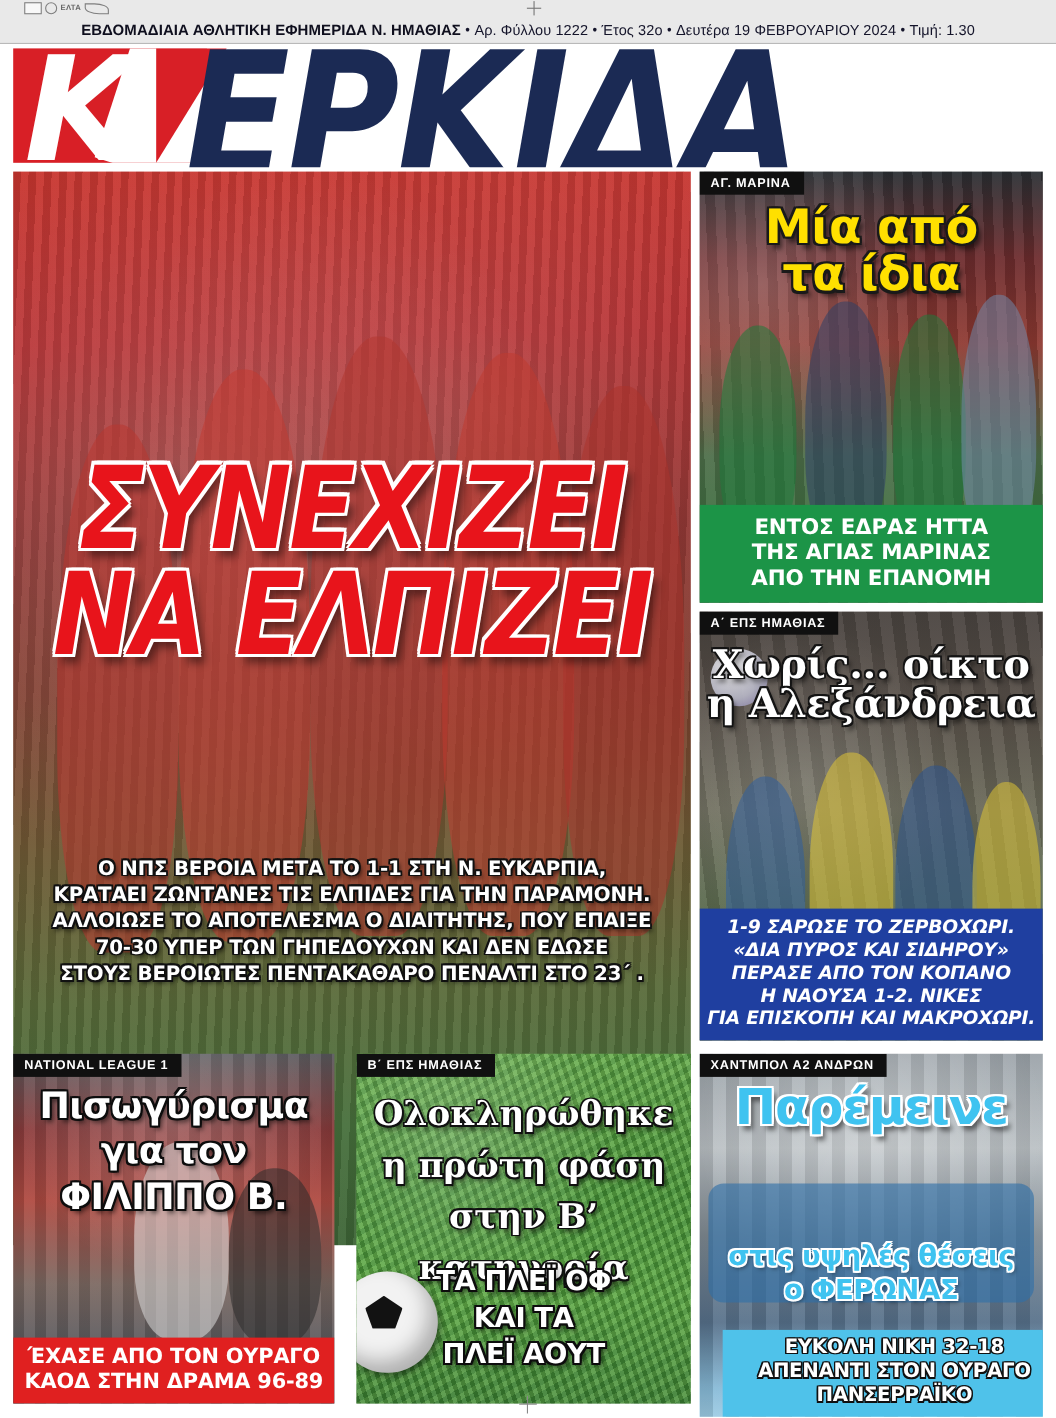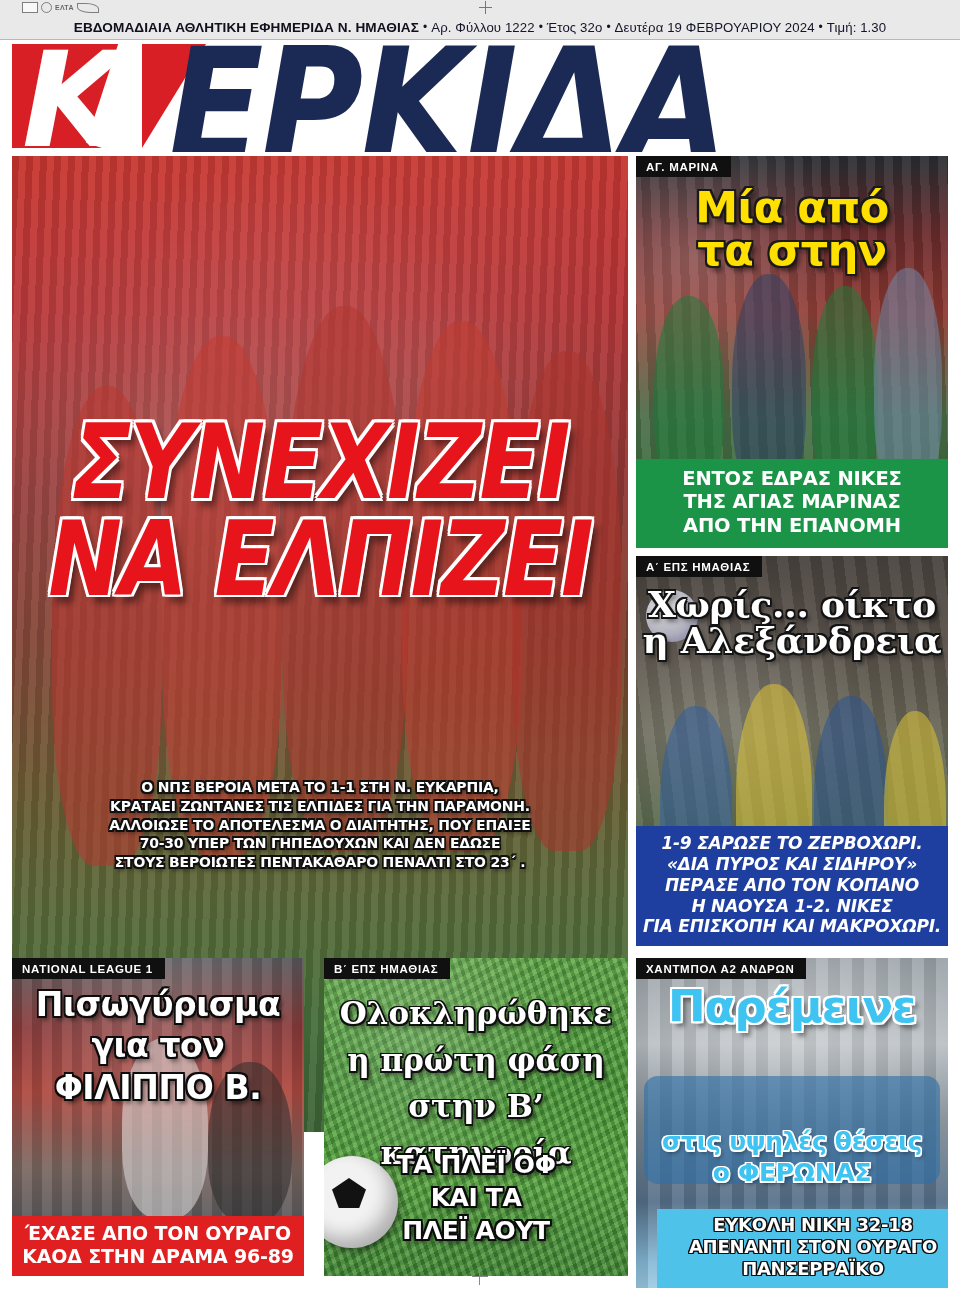--- a/index.html
+++ b/index.html
@@ -208,21 +208,21 @@
   .cap-green{ background:#1c9447; font-size:19.5px; letter-spacing:-.2px; padding:8px 6px 10px; }
   .cap-blue{  background:#1f3fa0; font-size:17px; font-style:italic; letter-spacing:-.2px; padding:7px 6px 9px; }
   .cap-red{   background:#e02020; font-size:19px; letter-spacing:-.2px; padding:6px 4px 8px; }
   .cap-lblue{ background:#4fc2ea; font-size:18px; letter-spacing:-.3px; padding:5px 4px 8px;
               text-shadow:-1.2px -1.2px 0 #111,1.2px -1.2px 0 #111,-1.2px 1.2px 0 #111,1.2px 1.2px 0 #111,
                           0 -1.2px 0 #111,0 1.2px 0 #111,-1.2px 0 0 #111,1.2px 0 0 #111;margin-left:21px; }
 
   
   .hero-cap{
     position:absolute; left:0; width:100%; z-index:6; text-align:center;
-    color:#ffffff; font-weight:bold; font-size:14px; line-height:1.34;
+    color:#ffffff; font-weight:bold; font-size:18px; line-height:1.34;
     letter-spacing:-.2px;
     font-family:"DejaVu Sans","Liberation Sans",sans-serif;
     text-shadow:
       -1.6px -1.6px 0 #111, 1.6px -1.6px 0 #111, -1.6px 1.6px 0 #111, 1.6px 1.6px 0 #111,
       0 -1.6px 0 #111, 0 1.6px 0 #111, -1.6px 0 0 #111, 1.6px 0 0 #111,
       2px 3px 4px rgba(0,0,0,.7);
     padding:0 12px;
   }
 
   .soccer-ball{
@@ -302,25 +302,25 @@
   <div class="panel bg-crowd2" style="left:636px; top:156px; width:312px; height:392px;">
     <div class="kicker">ΑΓ. ΜΑΡΙΝΑ</div>
 
     <div class="blob" style="left:18px; top:140px; width:70px; height:200px; background:#1d7a3a;"></div>
     <div class="blob" style="left:96px; top:118px; width:74px; height:225px; background:#2d3f66;"></div>
     <div class="blob" style="left:176px; top:130px; width:66px; height:210px; background:#1d7a3a;"></div>
     <div class="blob" style="left:238px; top:112px; width:68px; height:230px; background:#6f86a8;"></div>
 
     <div class="hl hl-yellow" style="top:30px;">
       <div>Μία από</div>
-      <div>τα στην</div>
+      <div>τα ίδια</div>
     </div>
 
     <div class="capbar cap-green" style="bottom:0;">
-      <div>ΕΝΤΟΣ ΕΔΡΑΣ ΝΙΚΕΣ</div>
+      <div>ΕΝΤΟΣ ΕΔΡΑΣ ΗΤΤΑ</div>
       <div>ΤΗΣ ΑΓΙΑΣ ΜΑΡΙΝΑΣ</div>
       <div>ΑΠΟ ΤΗΝ ΕΠΑΝΟΜΗ</div>
     </div>
   </div>
 
   <div class="panel bg-pitchgrey" style="left:636px; top:556px; width:312px; height:390px;">
     <div class="kicker">Α΄ ΕΠΣ ΗΜΑΘΙΑΣ</div>
 
     <div style="position:absolute;left:10px;top:34px;width:52px;height:52px;border-radius:50%;
                 background:radial-gradient(circle at 35% 30%,#f2f2f2,#b8b8c8 60%,#7a6fa0);opacity:.9;"></div>

